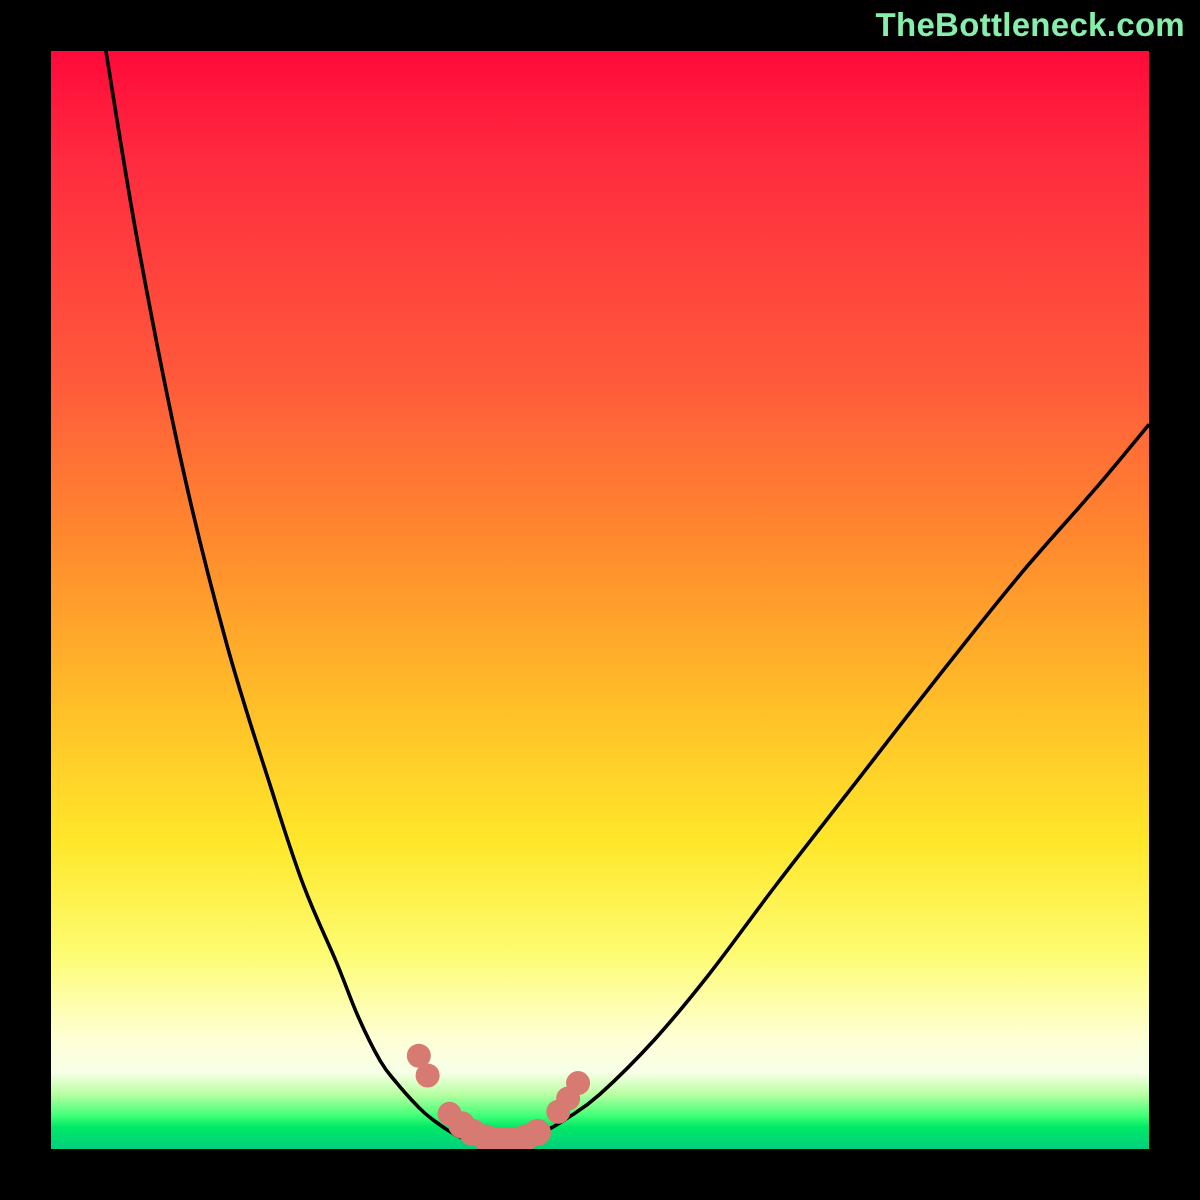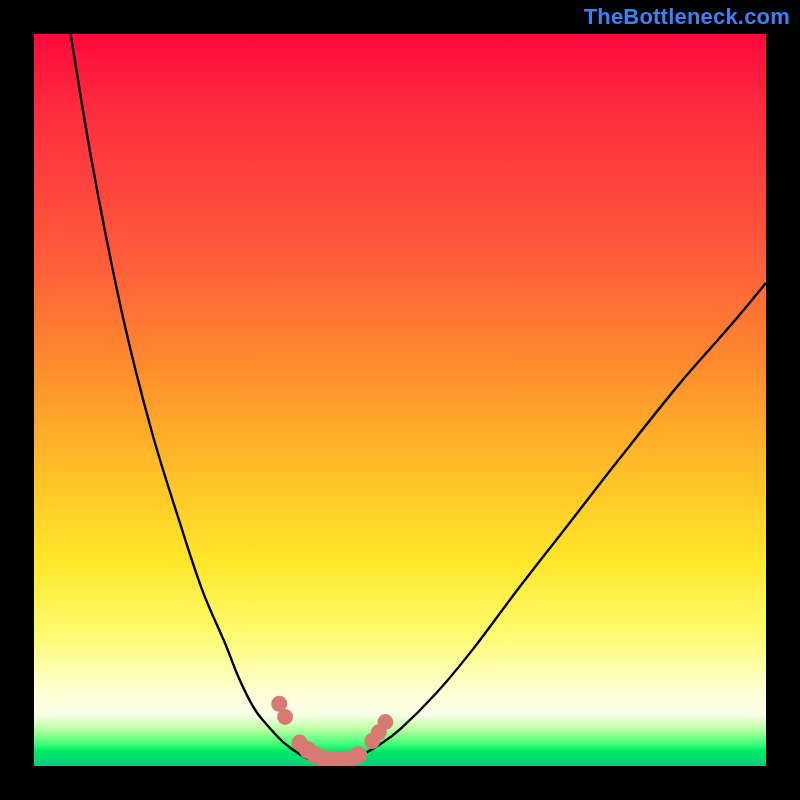--- a/index.html
+++ b/index.html
@@ -14,21 +14,21 @@
   .frame {
     position: relative;
     width: 800px;
     height: 800px;
     background: #000;
   }
   .watermark {
     position: absolute;
     top: 4px;
     right: 10px;
-    color: #3b82f6;
+    color: #86efac;
     font-size: 22px;
     font-weight: 600;
     letter-spacing: 0.2px;
     z-index: 5;
   }
   .plot-area {
     position: absolute;
     left: 34px;
     top: 34px;
     width: 732px;

